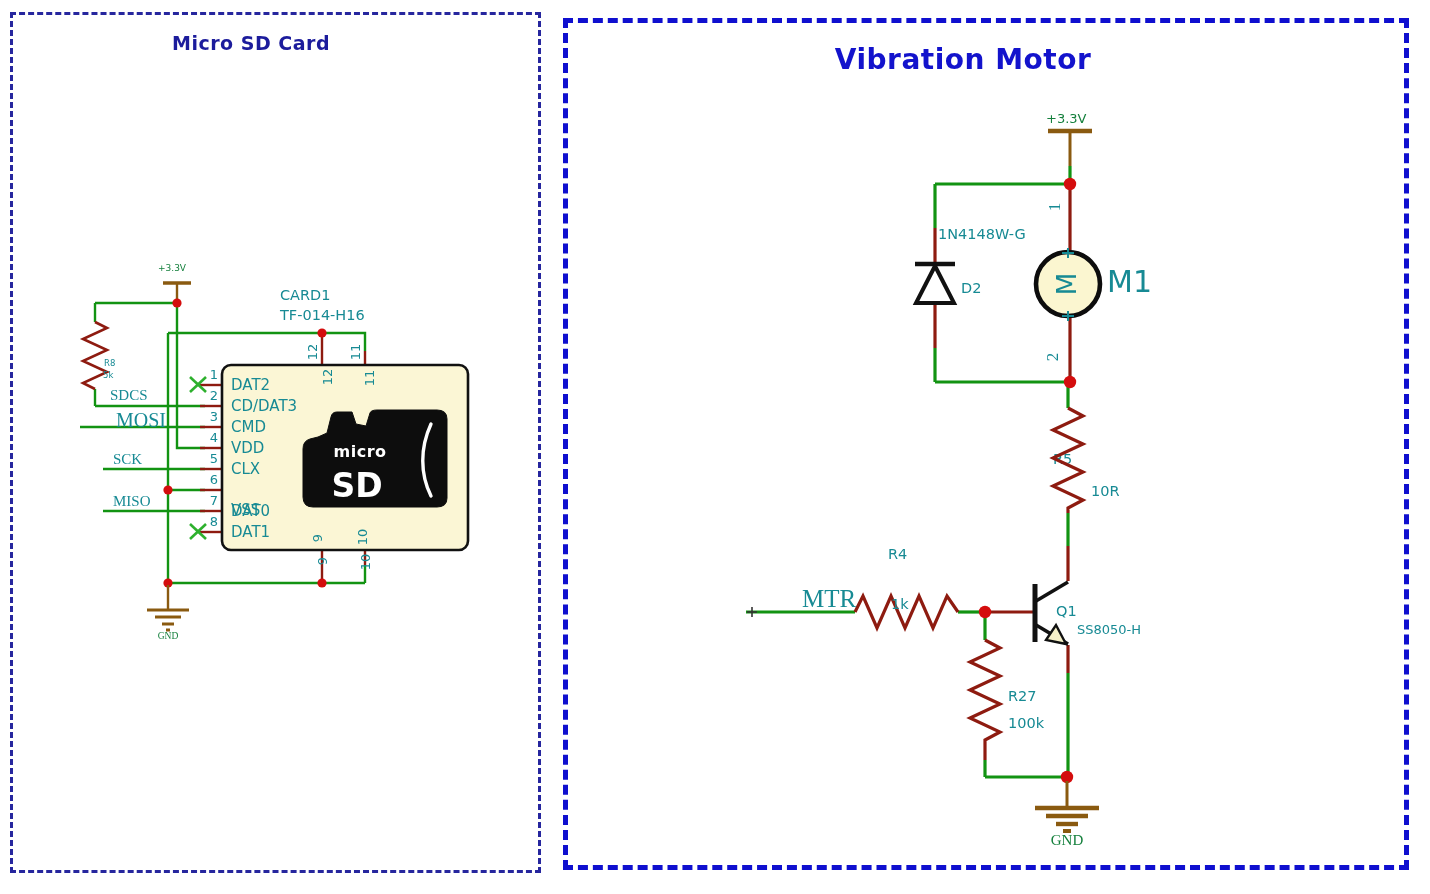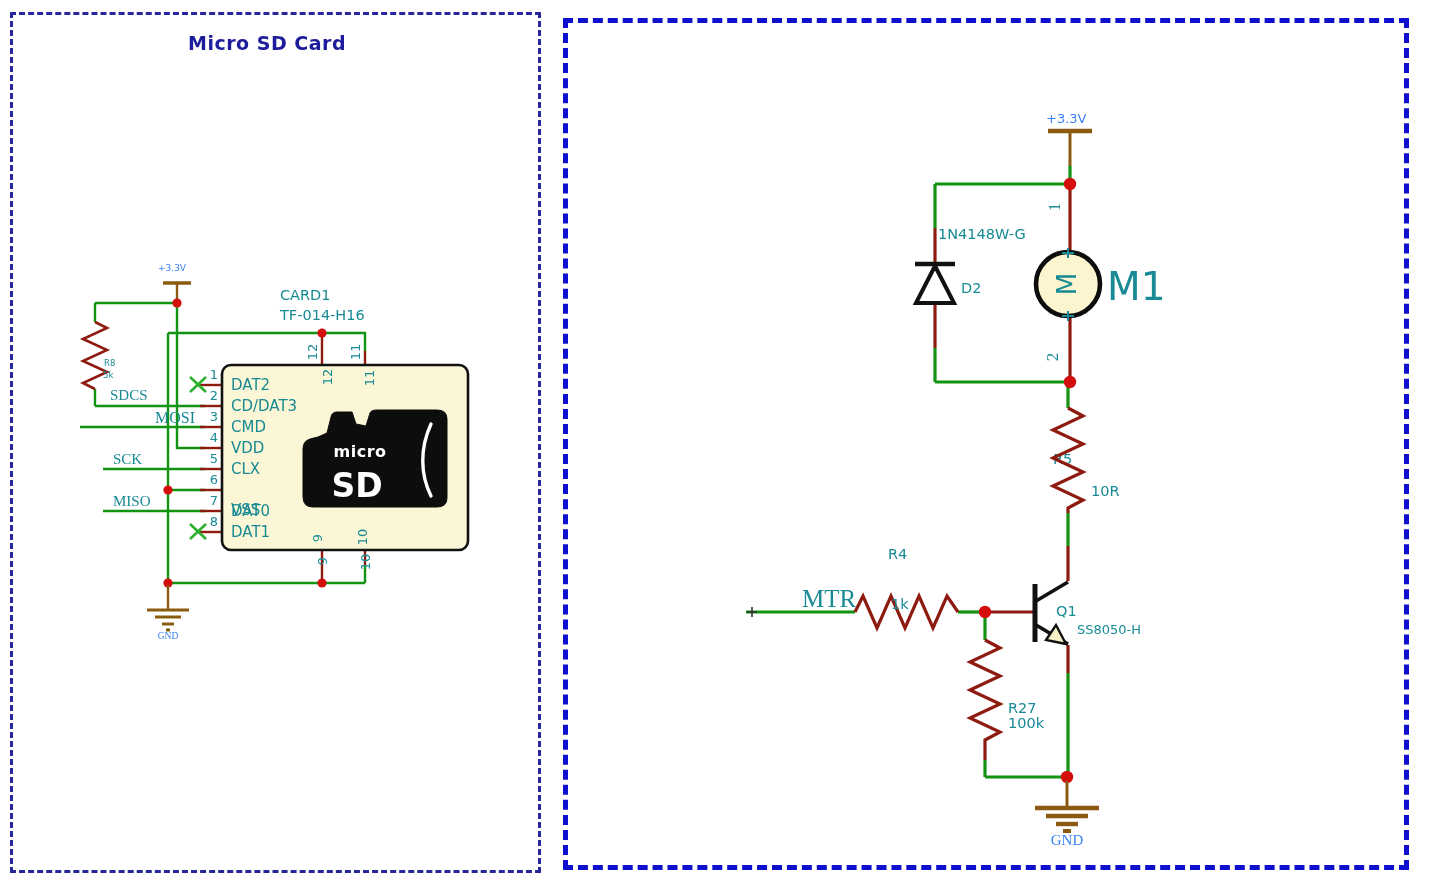--- a/index.html
+++ b/index.html
@@ -7,21 +7,21 @@
           font-family:"DejaVu Sans",sans-serif;}
   .panel{position:absolute;box-sizing:border-box;background:transparent;}
   #left-panel{left:10px;top:12px;width:531px;height:861px;border:3px dashed #26269e;}
   #right-panel{left:563px;top:18px;width:846px;height:852px;border:5px dashed #0f0fcf;}
   svg{position:absolute;left:0;top:0;z-index:1;}
   .lbl{position:absolute;z-index:2;white-space:nowrap;line-height:1;}
   .under{z-index:0;}
   .rot{transform:translate(-50%,-50%) rotate(-90deg);}
   .ctr{transform:translate(-50%,-50%);}
   .teal{color:#178a94;}
-  .brown{color:#3b82f6;}
+  .brown{color:#15803d;}
   .serif{font-family:"Liberation Serif",serif;}
   .title-left{font-size:19px;font-weight:bold;color:#1c1c9c;letter-spacing:.5px;}
   .title-right{font-size:28px;font-weight:bold;color:#1313cc;letter-spacing:.5px;}
   .pinname{font-size:15px;}
   .pinnum{font-size:13px;}
   .small{font-size:8.5px;}
   .white{color:#ffffff;}
 </style>
 </head>
 <body>
@@ -186,26 +186,26 @@
 
     <g stroke="#8a5a10" fill="none">
       <line x1="1067" y1="781" x2="1067" y2="807" stroke-width="3"></line>
       <line x1="1035" y1="808" x2="1099" y2="808" stroke-width="4.4"></line>
       <line x1="1046" y1="816" x2="1088" y2="816" stroke-width="4.4"></line>
       <line x1="1056" y1="824" x2="1078" y2="824" stroke-width="4.4"></line>
       <line x1="1063" y1="831" x2="1071" y2="831" stroke-width="4"></line>
     </g>
   </svg>
 
-  <span class="lbl title-left" style="left:156px;top:34px;width:222px;text-align:center;">Micro SD Card</span>
+  <span class="lbl title-left" style="left:140px;top:34px;width:222px;text-align:center;">Micro SD Card</span>
   <span class="lbl brown" style="left:158px;top:264px;font-size:9px;">+3.3V</span>
   <span class="lbl small teal" style="left:104px;top:359px;">R8</span>
   <span class="lbl small teal" style="left:103px;top:371px;">5k</span>
   <span class="lbl teal serif" style="left:110px;top:388px;font-size:15px;">SDCS</span>
-  <span class="lbl teal serif" style="left:116px;top:410px;font-size:16px;margin-left:39px;">MOSI</span>
+  <span class="lbl teal serif" style="left:116px;top:410px;font-size:20px;">MOSI</span>
   <span class="lbl teal serif" style="left:113px;top:452px;font-size:15px;">SCK</span>
   <span class="lbl teal serif" style="left:113px;top:494px;font-size:15px;text-align:center;">MISO</span>
   <span class="lbl teal" style="left:280px;top:288px;font-size:14.5px;">CARD1</span>
   <span class="lbl teal" style="left:280px;top:308px;font-size:14.5px;">TF-014-H16</span>
 
   <span class="lbl pinnum teal" style="left:202px;top:368px;width:16px;text-align:right;">1</span>
   <span class="lbl pinnum teal" style="left:202px;top:389px;width:16px;text-align:right;">2</span>
   <span class="lbl pinnum teal" style="left:202px;top:410px;width:16px;text-align:right;">3</span>
   <span class="lbl pinnum teal" style="left:202px;top:431px;width:16px;text-align:right;">4</span>
   <span class="lbl pinnum teal" style="left:202px;top:452px;width:16px;text-align:right;">5</span>
@@ -229,30 +229,31 @@
   <span class="lbl rot pinnum teal" style="left:317px;top:538px;">9</span>
   <span class="lbl rot pinnum teal" style="left:322px;top:561px;">9</span>
   <span class="lbl rot pinnum teal" style="left:362px;top:537px;">10</span>
   <span class="lbl rot pinnum teal" style="left:365px;top:562px;">10</span>
 
   <span class="lbl ctr white" style="left:360px;top:452px;font-size:16px;font-weight:bold;letter-spacing:.5px;">micro</span>
   <span class="lbl ctr white" style="left:357px;top:485px;font-size:33px;font-weight:bold;">SD</span>
 
   <span class="lbl brown serif" style="left:148px;top:632px;width:40px;text-align:center;font-size:9.5px;">GND</span>
 
+  <span class="lbl title-right" style="left:830px;top:46px;width:266px;text-align:center;">Vibration Motor</span>
   <span class="lbl brown" style="left:1046px;top:112px;font-size:13px;">+3.3V</span>
   <span class="lbl teal" style="left:938px;top:227px;font-size:14.5px;">1N4148W-G</span>
   <span class="lbl teal" style="left:961px;top:281px;font-size:14.5px;">D2</span>
   <span class="lbl rot teal serif" style="left:1054px;top:207px;font-size:17px;">1</span>
   <span class="lbl rot teal serif" style="left:1052px;top:357px;font-size:17px;">2</span>
   <span class="lbl rot teal" style="left:1067px;top:284px;font-size:26px;">M</span>
-  <span class="lbl teal" style="left:1107px;top:267px;font-size:39px;">M1</span>
+  <span class="lbl teal" style="left:1107px;top:267px;font-size:30px;">M1</span>
   <span class="lbl teal" style="left:1091px;top:484px;font-size:14.5px;">10R</span>
   <span class="lbl teal serif" style="left:762px;top:586px;font-size:25px;margin-left:40px;">MTR</span>
   <span class="lbl teal" style="left:888px;top:547px;font-size:14.5px;">R4</span>
   <span class="lbl teal" style="left:891px;top:577px;font-size:14.5px;margin-top:20px;">1k</span>
   <span class="lbl teal" style="left:1056px;top:604px;font-size:14.5px;">Q1</span>
   <span class="lbl teal" style="left:1077px;top:623px;font-size:13px;">SS8050-H</span>
-  <span class="lbl teal" style="left:1008px;top:689px;font-size:14.5px;margin-top:12px;">R27</span>
+  <span class="lbl teal" style="left:1008px;top:689px;font-size:14.5px;">R27</span>
   <span class="lbl teal" style="left:1008px;top:716px;font-size:14.5px;">100k</span>
   <span class="lbl brown serif" style="left:1045px;top:833px;width:44px;text-align:center;font-size:15px;">GND</span>
 
 </div>
 
 </body></html>

